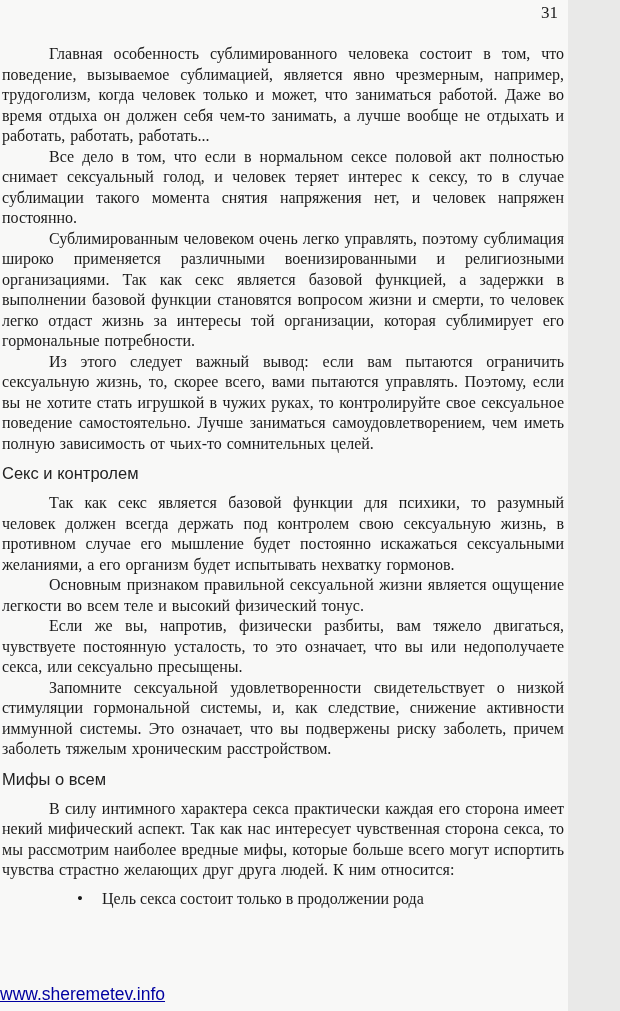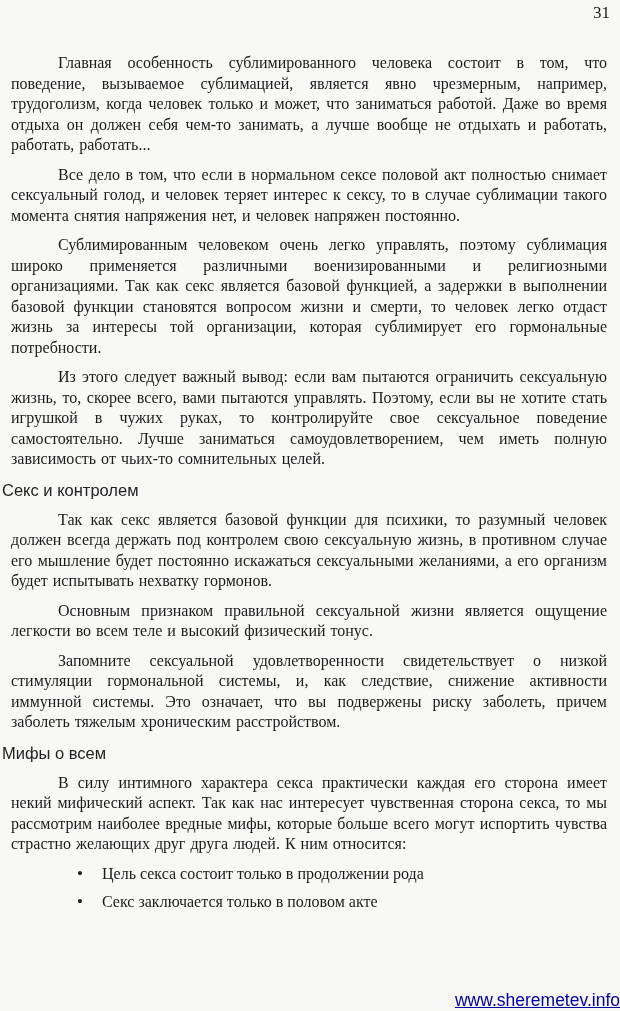--- a/index.html
+++ b/index.html
@@ -2,21 +2,21 @@
 <html lang="ru"><head>
 <meta charset="utf-8">
 <style>
   html, body {
     margin: 0;
     padding: 0;
     background: #e9e9e8;
   }
   .page {
     position: relative;
-    width: 620px;
+    width: 568px;
     height: 1011px;
     background: #f8f8f7;
     overflow: hidden;
     box-sizing: border-box;
     font-family: "Liberation Serif", "DejaVu Serif", serif;
     color: #1b1b1b;
   }
   .page-number {
     position: absolute;
     top: 2px;
@@ -25,21 +25,21 @@
     line-height: 22px;
     color: #1b1b1b;
   }
   .content {
     position: absolute;
     top: 44px;
     left: 2px;
     right: 4px;
   }
   .content p {
-    margin: 9px;
+    margin: 0;
     font-size: 16px;
     line-height: 20.5px;
     text-align: justify;
     text-indent: 47px;
     word-spacing: 1px;
   }
   h2.section-heading {
     font-family: "Liberation Sans", "DejaVu Sans", sans-serif;
     font-size: 16.5px;
     font-weight: 400;
@@ -63,22 +63,22 @@
   ul.myth-list li::before {
     content: "\2022";
     position: absolute;
     left: -25px;
     font-size: 17px;
   }
   .footer {
     position: absolute;
     left: 0;
     right: 0;
-    bottom: 0;
-    text-align: right;
+    bottom: 6px;
+    text-align: left;
   }
   .footer a {
     font-family: "Liberation Sans", "DejaVu Sans", sans-serif;
     font-size: 17.5px;
     color: #0000a0;
     text-decoration: underline;
     cursor: pointer;
   }
 </style>
 </head>
@@ -92,29 +92,29 @@
 
     <p>Главная особенность сублимированного человека состоит в том, что поведение, вызываемое сублимацией, является явно чрезмерным, например, трудоголизм, когда человек только и может, что заниматься работой. Даже во время отдыха он должен себя чем-то занимать, а лучше вообще не отдыхать и работать, работать, работать...</p>
     <p>Все дело в том, что если в нормальном сексе половой акт полностью снимает сексуальный голод, и человек теряет интерес к сексу, то в случае сублимации такого момента снятия напряжения нет, и человек напряжен постоянно.</p>
     <p>Сублимированным человеком очень легко управлять, поэтому сублимация широко применяется различными военизированными и религиозными организациями. Так как секс является базовой функцией, а задержки в выполнении базовой функции становятся вопросом жизни и смерти, то человек легко отдаст жизнь за интересы той организации, которая сублимирует его гормональные потребности.</p>
     <p>Из этого следует важный вывод: если вам пытаются ограничить сексуальную жизнь, то, скорее всего, вами пытаются управлять. Поэтому, если вы не хотите стать игрушкой в чужих руках, то контролируйте свое сексуальное поведение самостоятельно. Лучше заниматься самоудовлетворением, чем иметь полную зависимость от чьих-то сомнительных целей.</p>
 
     <h2 class="section-heading">Секс и контролем</h2>
 
     <p>Так как секс является базовой функции для психики, то разумный человек должен всегда держать под контролем свою сексуальную жизнь, в противном случае его мышление будет постоянно искажаться сексуальными желаниями, а его организм будет испытывать нехватку гормонов.</p>
     <p>Основным признаком правильной сексуальной жизни является ощущение легкости во всем теле и  высокий физический тонус.</p>
+    <p>Если же вы, напротив, физически разбиты, вам тяжело двигаться, чувствуете постоянную усталость, то это означает, что вы или недополучаете секса, или сексуально пресыщены.</p>
     <p>Запомните сексуальной удовлетворенности свидетельствует о низкой стимуляции гормональной системы, и, как следствие, снижение активности иммунной системы. Это означает, что вы подвержены риску заболеть, причем заболеть тяжелым хроническим расстройством.</p>
 
     <h2 class="section-heading">Мифы о всем</h2>
 
     <p>В силу интимного характера секса практически каждая его сторона имеет некий мифический аспект. Так как нас интересует чувственная сторона секса, то мы рассмотрим наиболее вредные мифы, которые больше всего могут испортить чувства страстно желающих друг друга людей. К ним относится:</p>
 
     <ul class="myth-list">
       <li>Цель секса состоит только в продолжении рода</li>
-      <li>Секс заключается только в половом акте</li>
     </ul>
 
   </div>
 
   <div class="footer">
     <a href="#">www.sheremetev.info</a>
   </div>
 
 </div>
 

